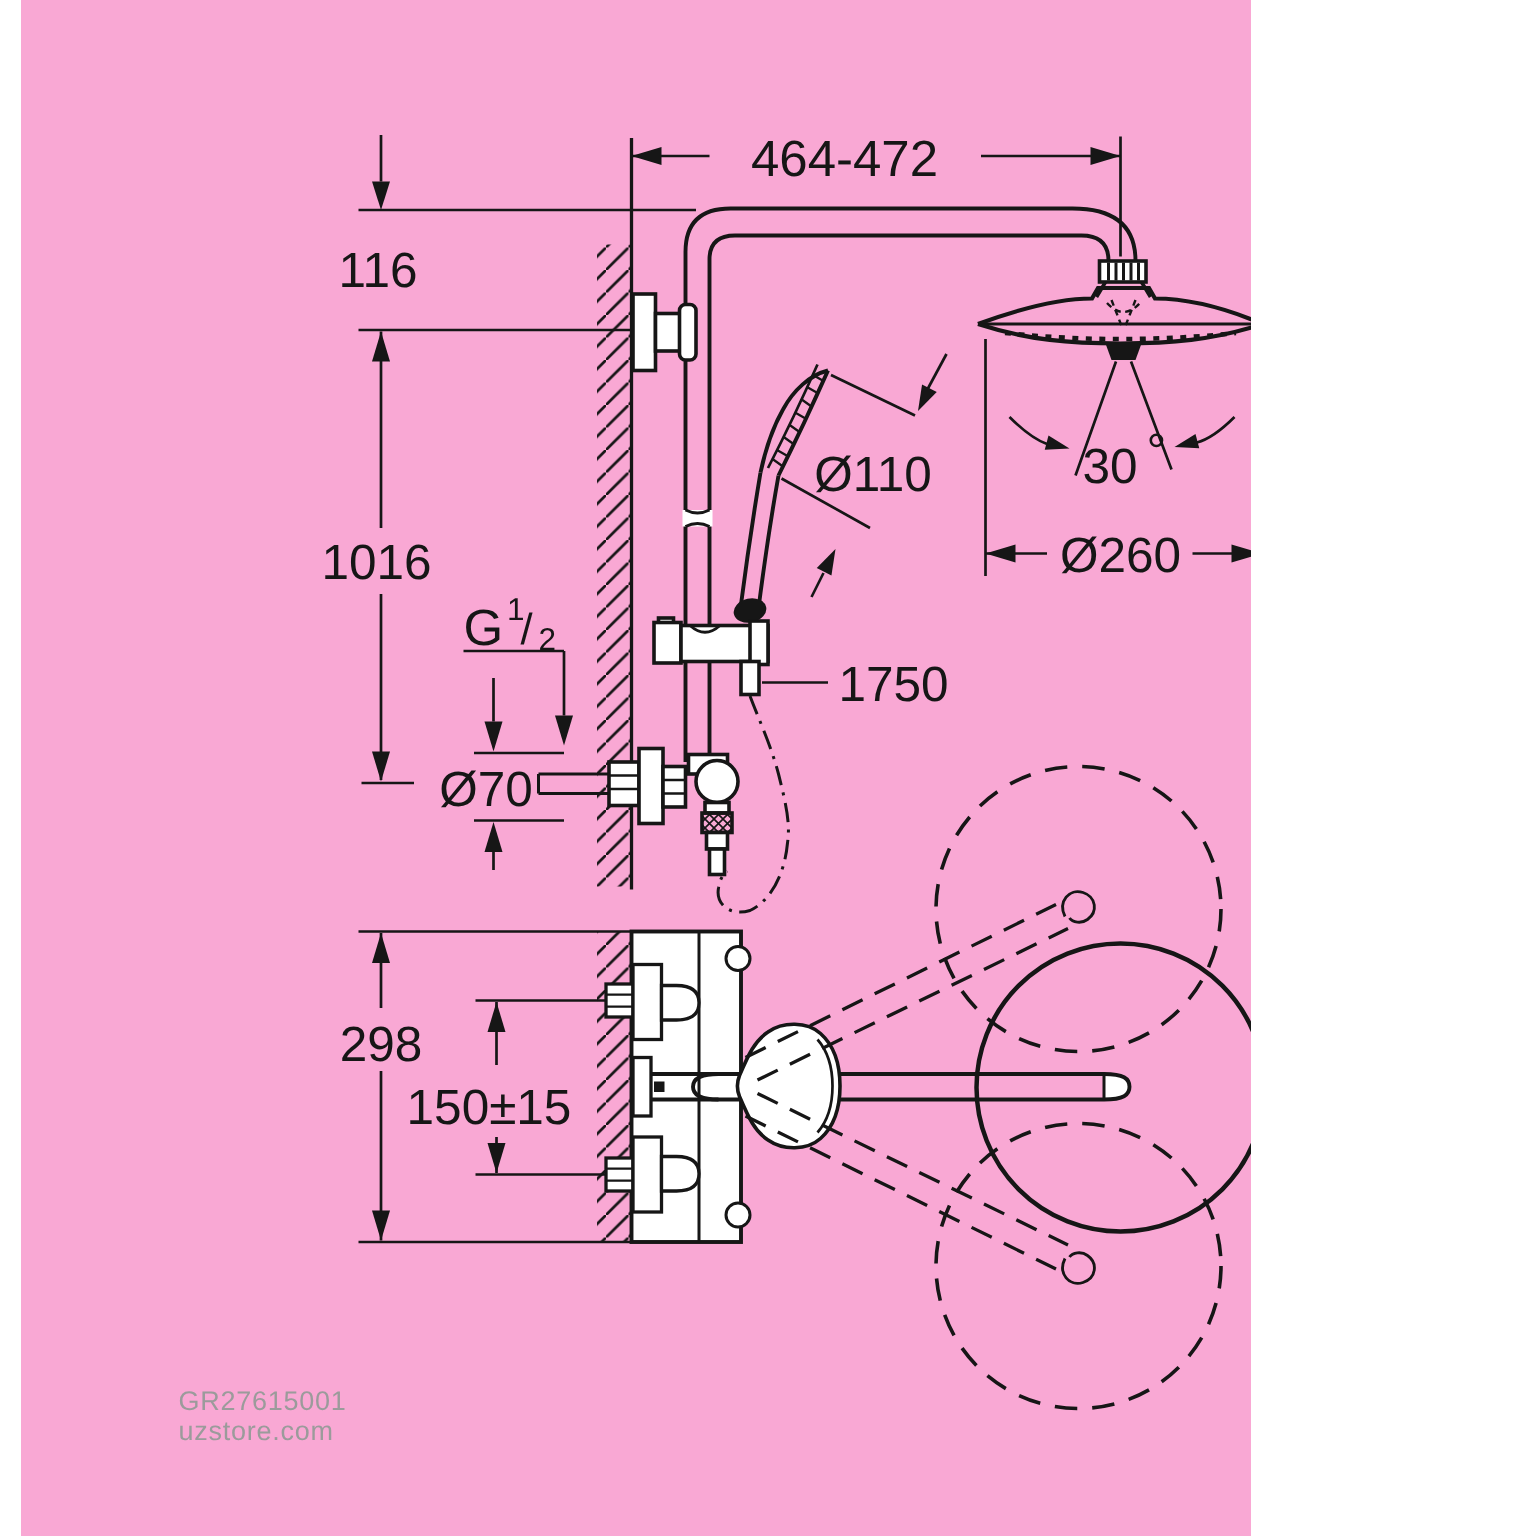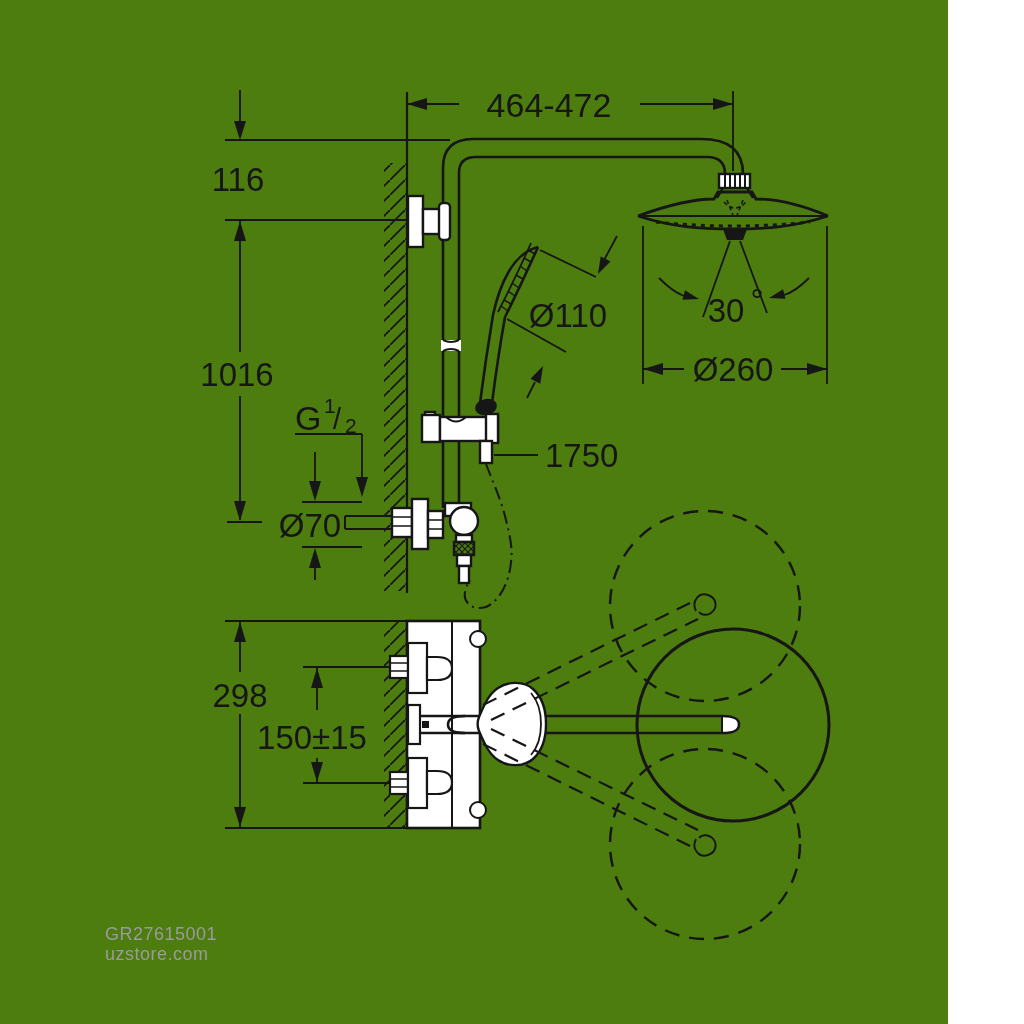--- a/index.html
+++ b/index.html
@@ -1,17 +1,17 @@
 <!DOCTYPE html>
 <html><head>
 <meta charset="utf-8">
 <style>
   html,body{margin:0;padding:0;background:#fff;}
-  .stage{position:relative;width:948px;height:1024px;background:#4d7c0f;overflow:hidden;
-         font-family:"Liberation Sans", sans-serif;}
+  .stage{position:relative;width:820px;height:1024px;background:#f9a8d4;overflow:hidden;
+         font-family:"Liberation Sans", sans-serif;margin-left:14px;}
   svg{position:absolute;left:0;top:0;}
   svg text{font-family:"Liberation Sans", sans-serif;fill:#161616;}
   .dimtxt{font-size:33px;}
   .dimtxt-lg{font-size:34px;}
   .sup{font-size:21px;}
   .slash{font-size:29px;}
   .wm{fill:#9b9b9b;font-size:18px;letter-spacing:0.5px;}
 </style>
 </head>
 <body>

